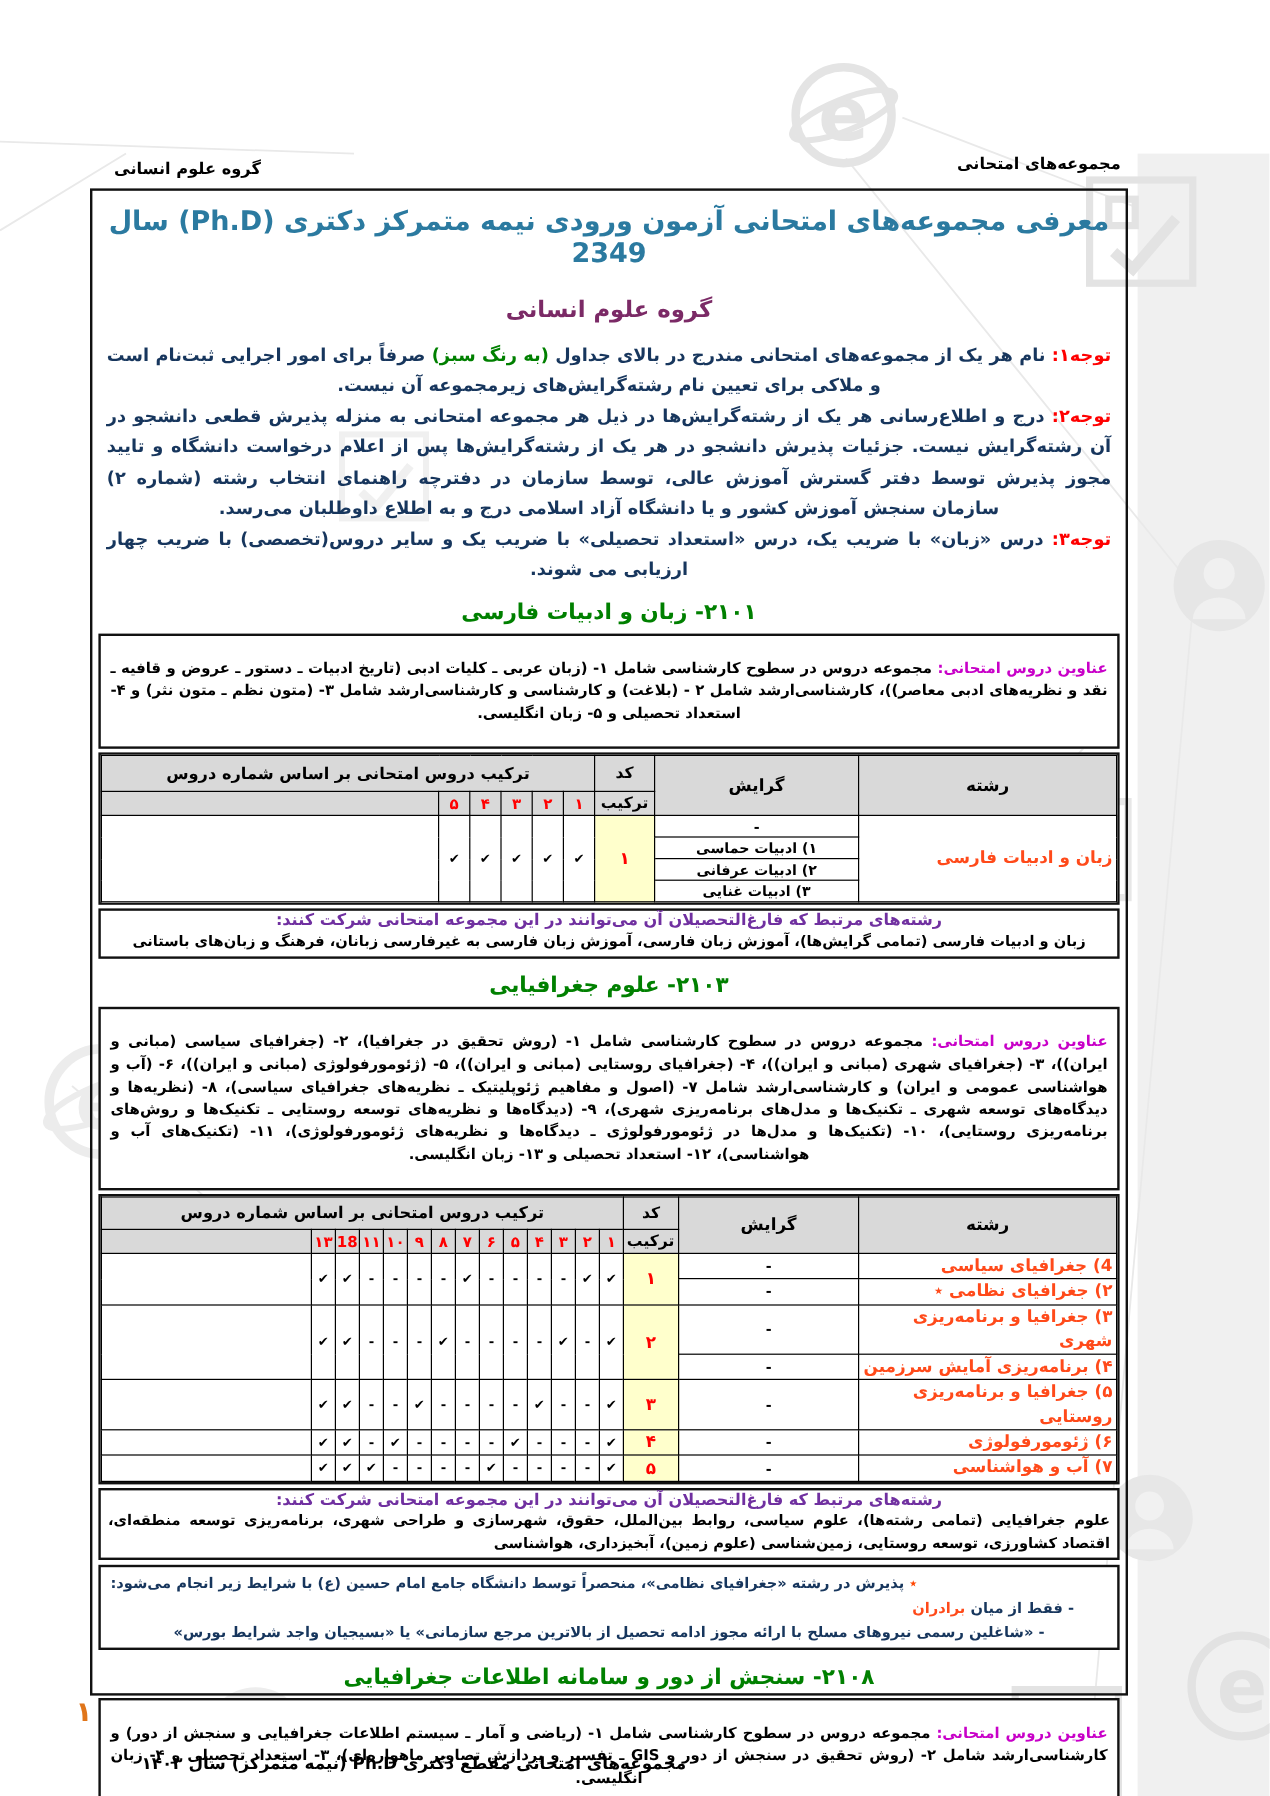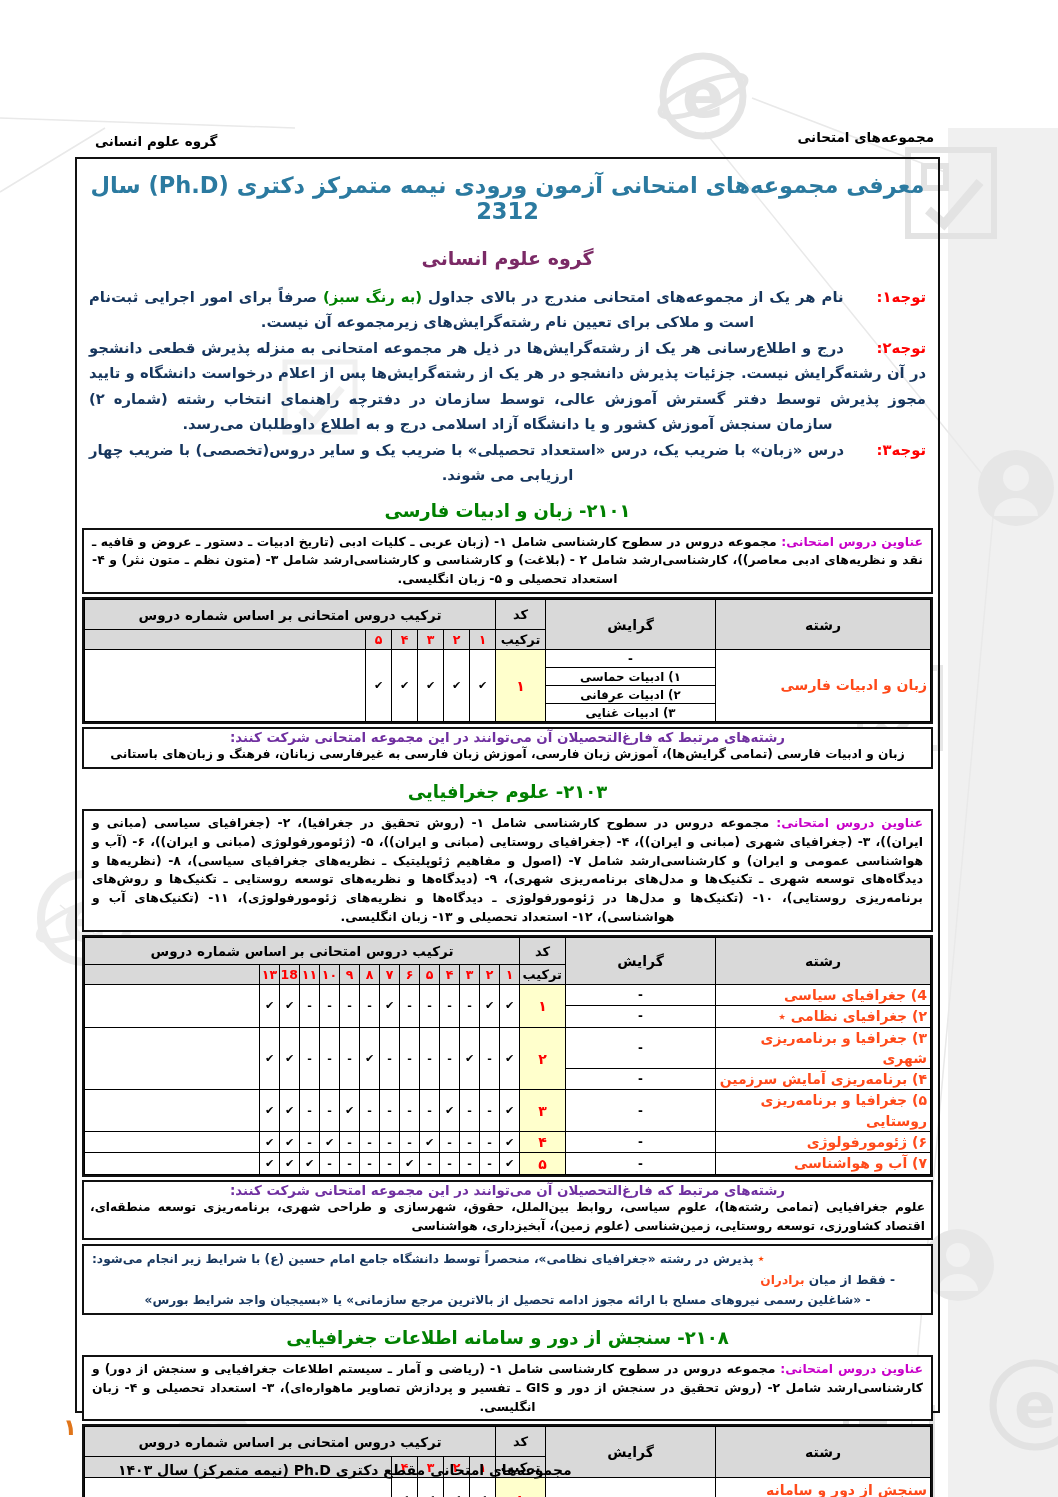--- a/index.html
+++ b/index.html
@@ -19,25 +19,25 @@
   #hdr-left{left:95px;top:133px;}
   #main-box{
     position:absolute;left:75px;top:157px;width:853px;height:1252px;
     border:2px solid #111;background:transparent;padding:0 4px;box-sizing:content-box;
   }
   .title{color:var(--title);font-size:22.5px;text-align:center;margin:13px 6px 0;direction:rtl;}
   .subtitle{color:var(--subtitle);font-size:19px;text-align:center;margin:23px 0 0;}
   .notes{margin:15px 8px 0;}
   .note{font-size:14.8px;line-height:1.72;color:var(--navy);direction:rtl;
         text-align:justify;text-align-last:center;margin:0;}
-  .note .nlbl{color:var(--red);margin-left:27px;}
+  .note .nlbl{color:var(--red);}
   .note .green{color:var(--green);}
   .sec-heading{color:var(--green);text-align:center;font-size:18px;margin:12px 0 7px;direction:rtl;}
   .subbox{border:2px solid #111;margin:0 1px;background:#fff;}
-  .intro{padding:3px 8px;font-size:12.4px;line-height:1.52;direction:rtl;
+  .intro{padding:18px 8px;font-size:12.4px;line-height:1.52;direction:rtl;
          text-align:justify;text-align-last:center;color:#000;}
   .intro .lbl{color:var(--magenta);}
   .tbox{margin-top:3px;}
   table{border-collapse:collapse;table-layout:fixed;width:100%;direction:rtl;background:#fff;}
   td{border:1px solid #000;padding:0 3px;vertical-align:middle;font-size:13px;}
   tr.h td{background:var(--headerbg);text-align:center;}
   td.combo-hdr{font-size:13.5px;margin-left:16px;}
   td.colname{font-size:14px;}
   td.codehead{font-size:13px;}
   td.num{color:var(--red);text-align:center;font-size:12.5px;padding:0 1px;}
@@ -131,21 +131,21 @@
     <circle cy="-10" r="12" fill="#F1F1F1"></circle>
     <path d="M-20 26 a20 17 0 0 1 40 0 z" fill="#F1F1F1"></path>
   </g>
 </svg>
 
 <div id="content">
   <div class="hdr-label" id="hdr-right">مجموعه‌های امتحانی</div>
   <div class="hdr-label" id="hdr-left">گروه علوم انسانی</div>
 
   <div id="main-box">
-    <div class="title">معرفی مجموعه‌های امتحانی آزمون ورودی نیمه متمرکز دکتری (Ph.D) سال 2312</div>
+    <div class="title">معرفی مجموعه‌های امتحانی آزمون ورودی نیمه متمرکز دکتری (Ph.D) سال 2349</div>
     <div class="subtitle">گروه علوم انسانی</div>
 
     <div class="notes">
       <p class="note"><span class="nlbl">توجه۱:</span><span> نام هر یک از مجموعه‌های امتحانی مندرج در بالای جداول </span><span class="green">(به رنگ سبز)</span><span> صرفاً برای امور اجرایی ثبت‌نام است و ملاکی برای تعیین نام رشته‌گرایش‌های زیرمجموعه آن نیست.</span></p>
       <p class="note"><span class="nlbl">توجه۲:</span><span> درج و اطلاع‌رسانی هر یک از رشته‌گرایش‌ها در ذیل هر مجموعه امتحانی به منزله پذیرش قطعی دانشجو در آن رشته‌گرایش نیست. جزئیات پذیرش دانشجو در هر یک از رشته‌گرایش‌ها پس از اعلام درخواست دانشگاه و تایید مجوز پذیرش توسط دفتر گسترش آموزش عالی، توسط سازمان در دفترچه راهنمای انتخاب رشته (شماره ۲) سازمان سنجش آموزش کشور و یا دانشگاه آزاد اسلامی درج و به اطلاع داوطلبان می‌رسد.</span></p>
       <p class="note"><span class="nlbl">توجه۳:</span><span> درس «زبان» با ضریب یک، درس «استعداد تحصیلی» با ضریب یک و سایر دروس(تخصصی) با ضریب چهار ارزیابی می شوند.</span></p>
     </div>
 
     <div class="sec-heading">۲۱۰۱- زبان و ادبیات فارسی</div>
 

